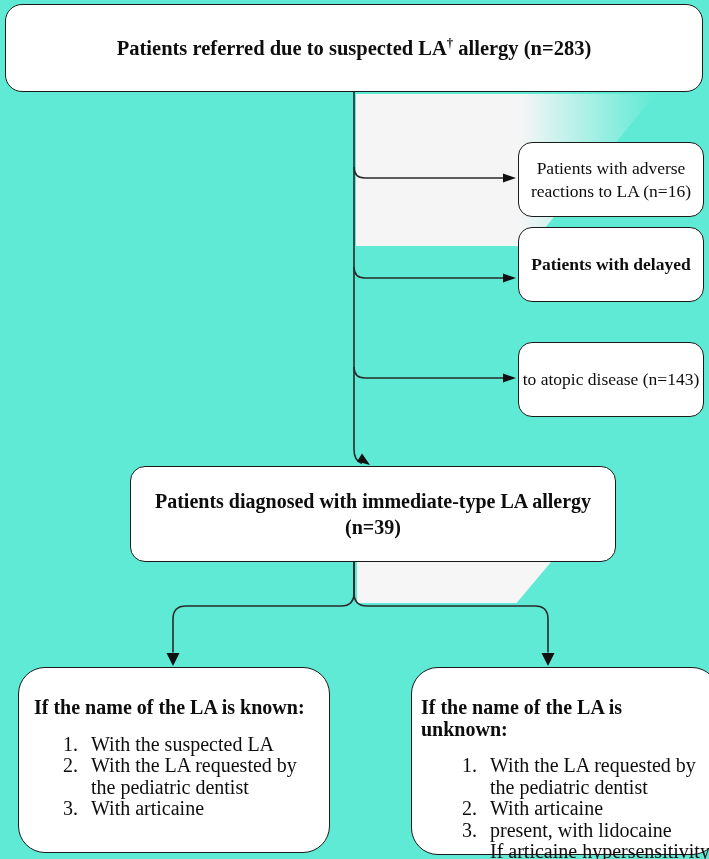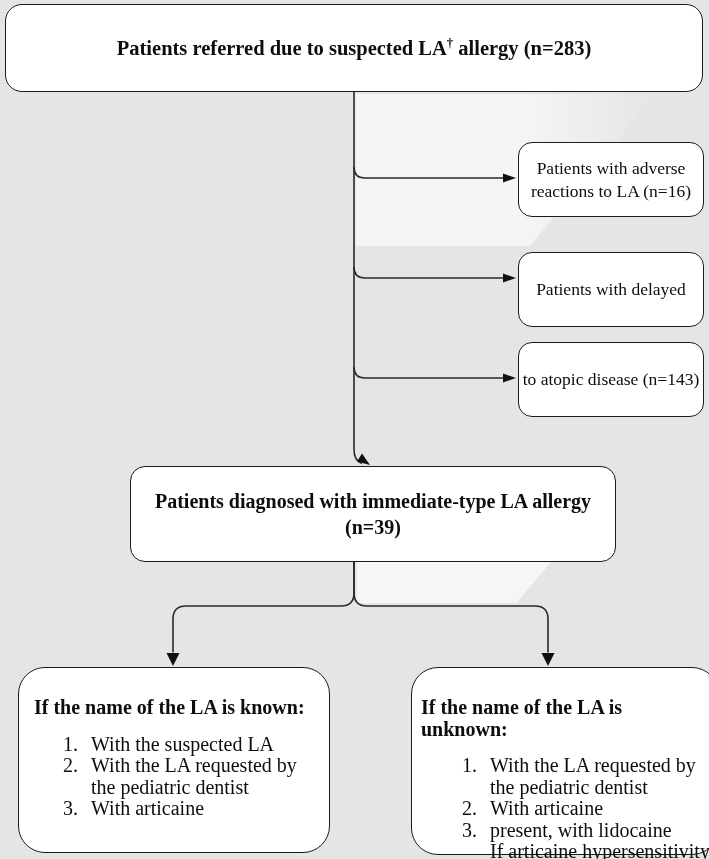--- a/index.html
+++ b/index.html
@@ -1,19 +1,19 @@
 <!DOCTYPE html>
 <html><head>
 <meta charset="utf-8">
 <style>
   html,body{margin:0;padding:0;background:#ffffff;}
   .stage{
     position:relative;
     width:709px;height:859px;
-    background:#e5e5e5;
+    background:#5eead4;
     font-family:"Liberation Serif","DejaVu Serif",serif;
     color:#0d0d0d;
     overflow:hidden;
   }
   .shade{position:absolute;z-index:0;}
   .shade-a{
     left:356px;top:94px;width:300px;height:152px;
     background:linear-gradient(to right,#f5f5f6 55%,rgba(245,245,246,0));
     clip-path:polygon(0 0,100% 0,58% 100%,0 100%);
   }
@@ -36,21 +36,21 @@
     left:5px;top:4px;width:698px;height:88px;
     border-radius:17px;
     font-size:20.5px;font-weight:bold;
   }
   .box-side{
     left:518px;width:186px;height:75px;
     border-radius:14px;
     font-size:17.5px;line-height:23px;
   }
   .box-side-1{top:142px;border-radius:14px;}
-  .box-side-2{top:252px;}
+  .box-side-2{top:227px;font-weight:bold;}
   .box-side-3{top:342px;}
   .box-mid{
     left:130px;top:466px;width:486px;height:96px;
     border-radius:15px;
     font-size:20px;font-weight:bold;line-height:26px;
   }
   .box-bottom{
     align-items:stretch;justify-content:flex-start;
     text-align:left;
     border-radius:27px;

